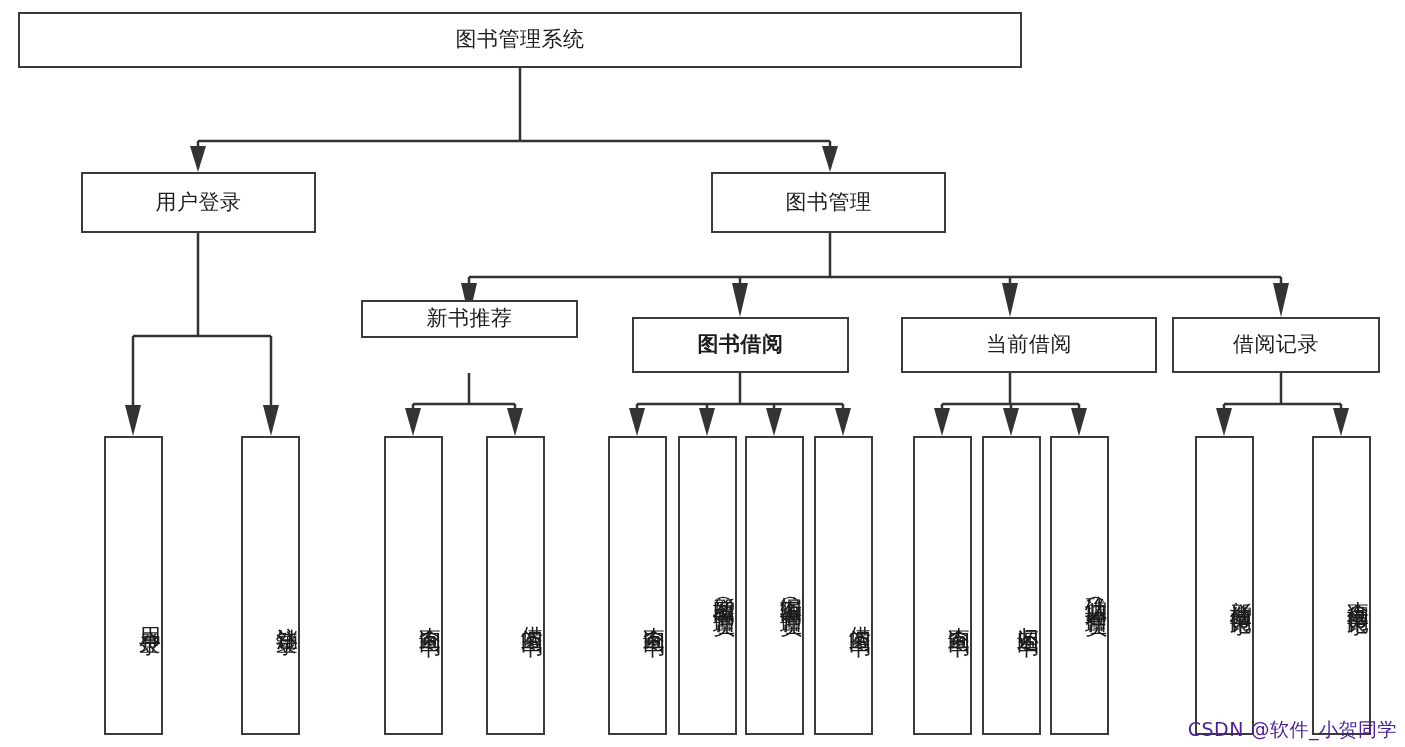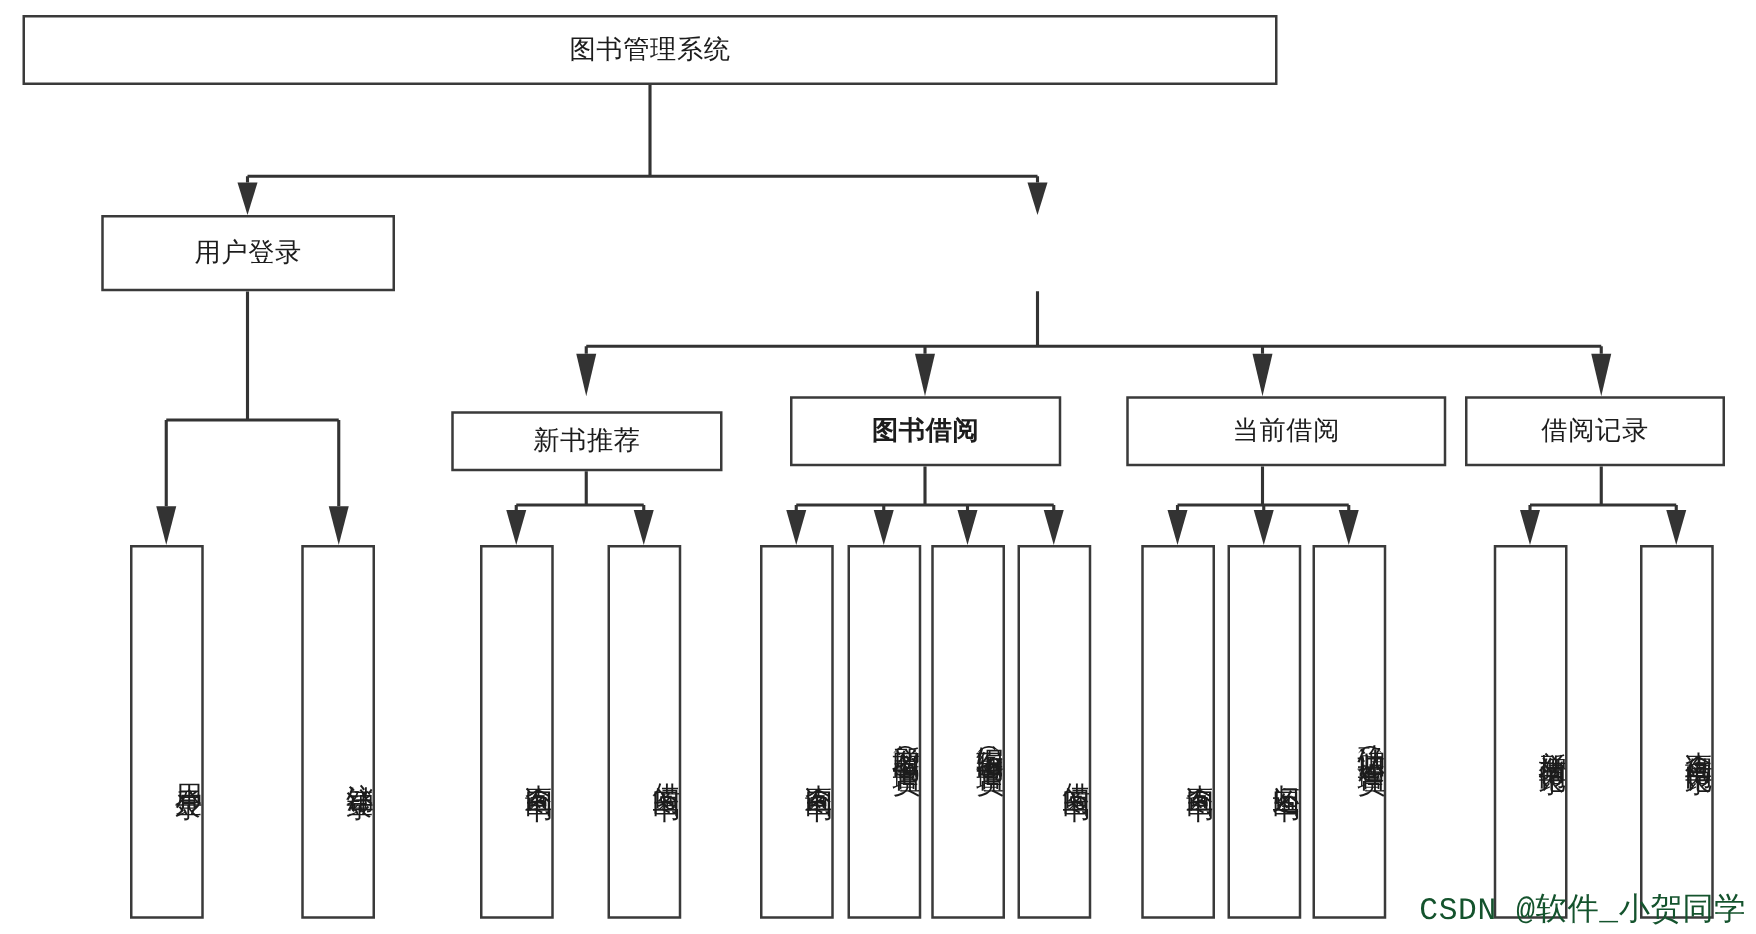--- a/index.html
+++ b/index.html
@@ -70,25 +70,24 @@
     fill: none;
   }
   .arrow-head {
     fill: #333333;
     stroke: none;
   }
   .watermark {
     position: absolute;
     right: 8px;
     bottom: 4px;
-    font-size: 25px;
-    color: #14532d;
+    font-size: 19px;
+    color: #4c1d95;
     letter-spacing: 0.5px;
     white-space: nowrap;
-    font-family: Liberation Mono, monospace;
   }
 </style>
 </head>
 <body>
 
 <div id="diagram-root">
 
   <svg class="connectors" viewBox="0 0 1405 747">
 
     <path class="conn" d="M 520 68 L 520 141"></path>
@@ -151,22 +150,25 @@
     <polygon class="arrow-head" points="1333,408 1349,408 1341,436"></polygon>
   </svg>
 
   <div class="node-box" style="left:18px; top:12px; width:1004px; height:56px;">
     <div class="node-label-h">图书管理系统</div>
   </div>
 
   <div class="node-box" style="left:81px; top:172px; width:235px; height:61px;">
     <div class="node-label-h">用户登录</div>
   </div>
-
-  <div class="node-box" style="left:361px; top:329px; width:217px; height:48px;">
+  <div class="node-box" style="left:711px; top:172px; width:235px; height:61px;">
+    <div class="node-label-h">图书管理</div>
+  </div>
+
+  <div class="node-box" style="left:361px; top:300px; width:217px; height:38px;">
     <div class="node-label-h">新书推荐</div>
   </div>
   <div class="node-box" style="left:632px; top:317px; width:217px; height:56px;font-weight:bold;">
     <div class="node-label-h">图书借阅</div>
   </div>
   <div class="node-box" style="left:901px; top:317px; width:256px; height:56px;">
     <div class="node-label-h">当前借阅</div>
   </div>
   <div class="node-box" style="left:1172px; top:317px; width:208px; height:56px;">
     <div class="node-label-h">借阅记录</div>

